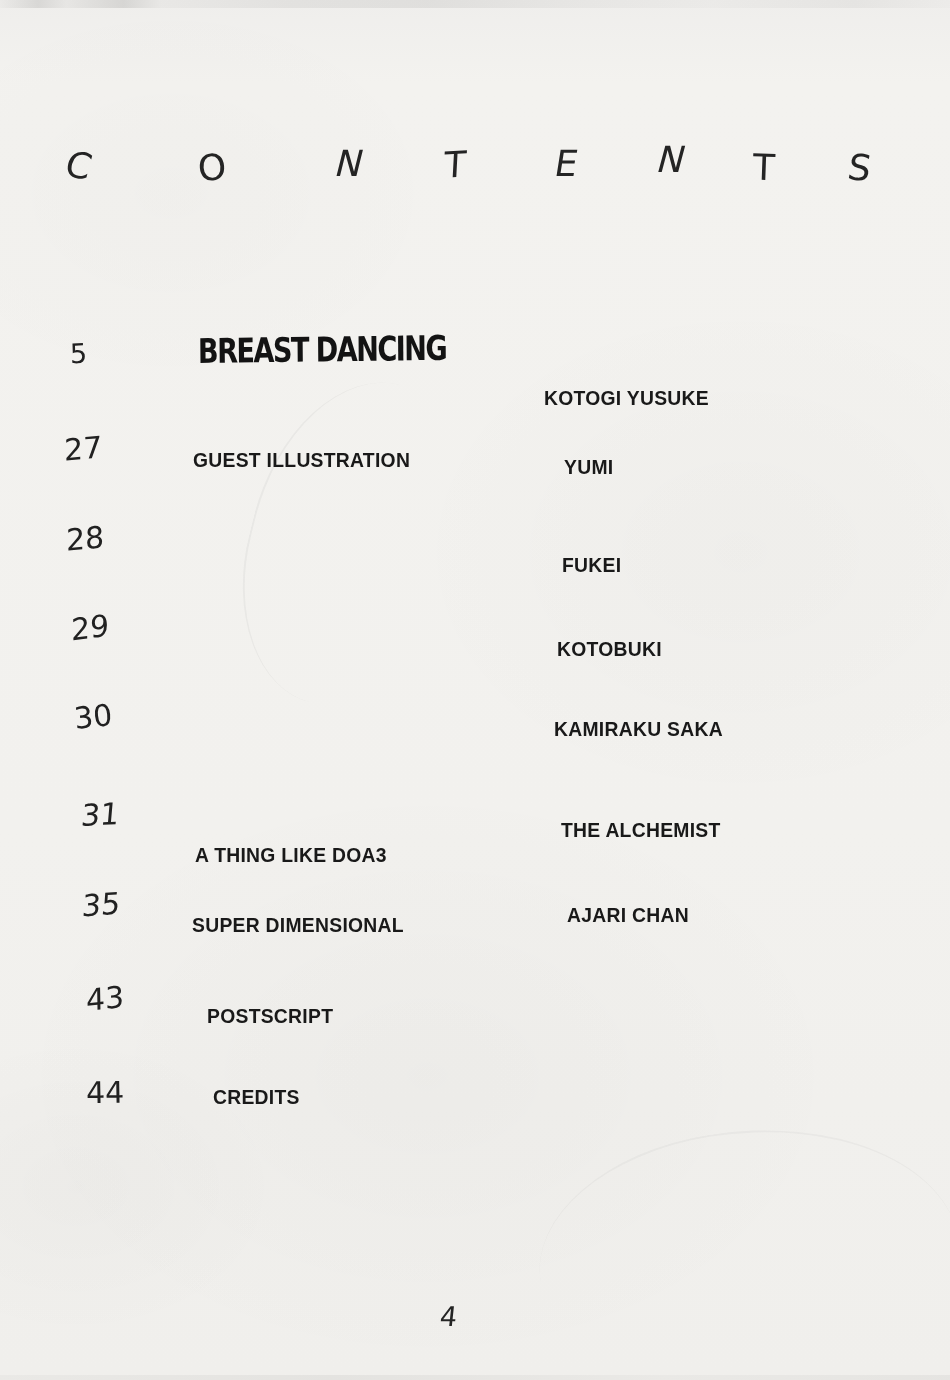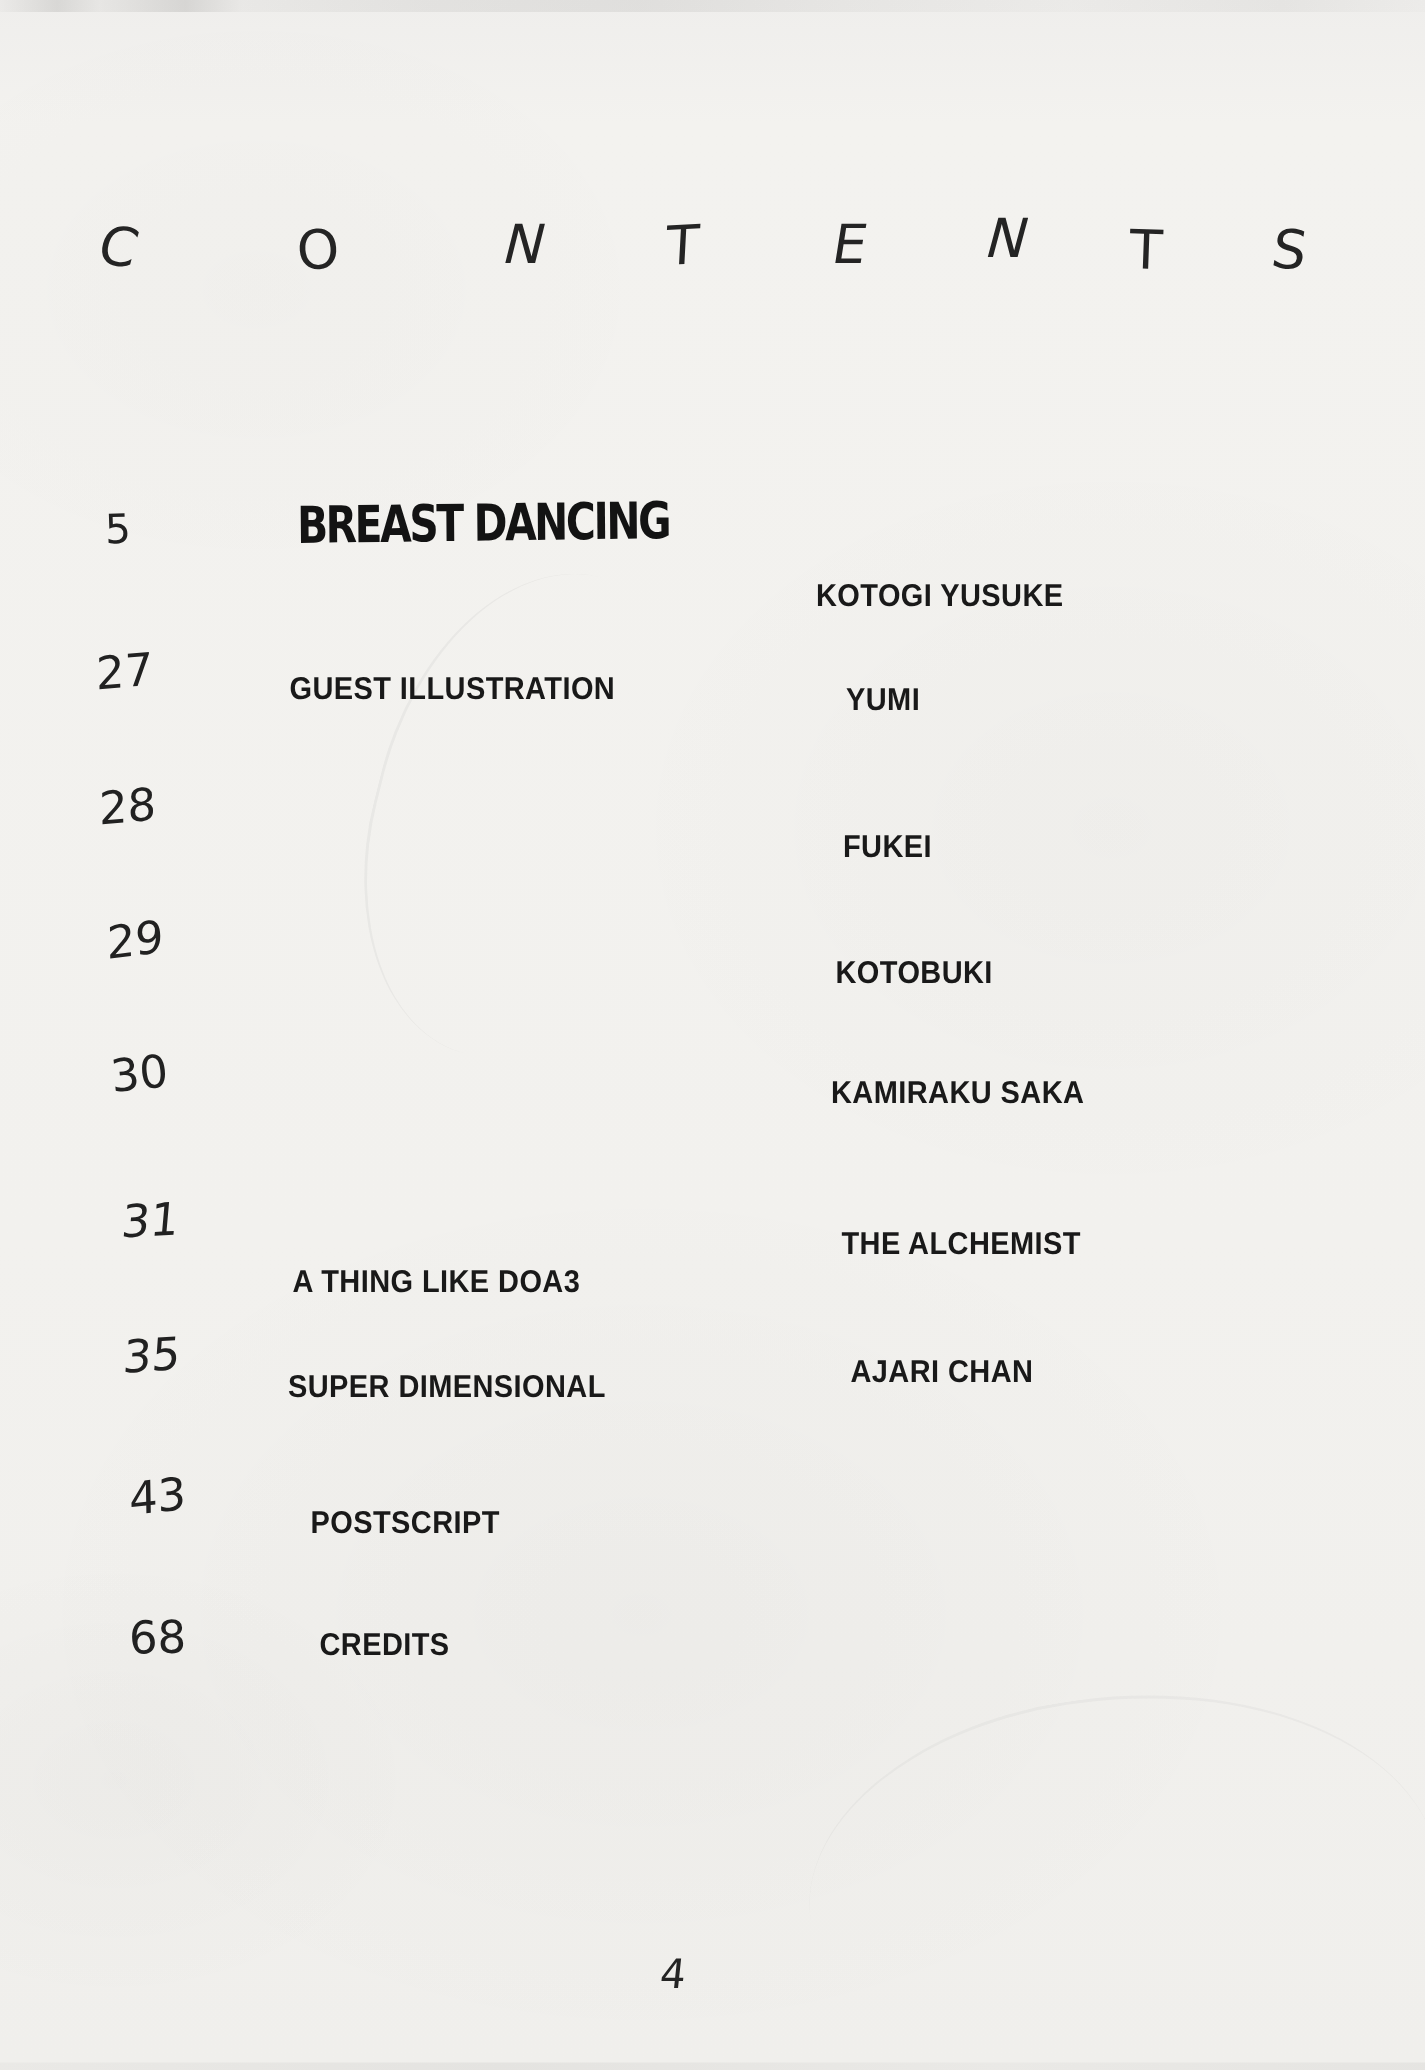--- a/index.html
+++ b/index.html
@@ -177,21 +177,21 @@
   </div>
 
   <div class="pnum n0">5</div>
   <div class="pnum n1">27</div>
   <div class="pnum n2">28</div>
   <div class="pnum n3">29</div>
   <div class="pnum n4">30</div>
   <div class="pnum n5">31</div>
   <div class="pnum n6">35</div>
   <div class="pnum n7">43</div>
-  <div class="pnum n8">68</div>
+  <div class="pnum n8">44</div>
 
   <div class="caption t-breast">BREAST DANCING</div>
   <div class="caption t-guest">GUEST ILLUSTRATION</div>
   <div class="caption t-doa3">A THING LIKE DOA3</div>
   <div class="caption t-super">SUPER DIMENSIONAL</div>
   <div class="caption t-post">POSTSCRIPT</div>
   <div class="caption t-credits">CREDITS</div>
 
   <div class="caption a-kotogi">KOTOGI YUSUKE</div>
   <div class="caption a-yumi">YUMI</div>

